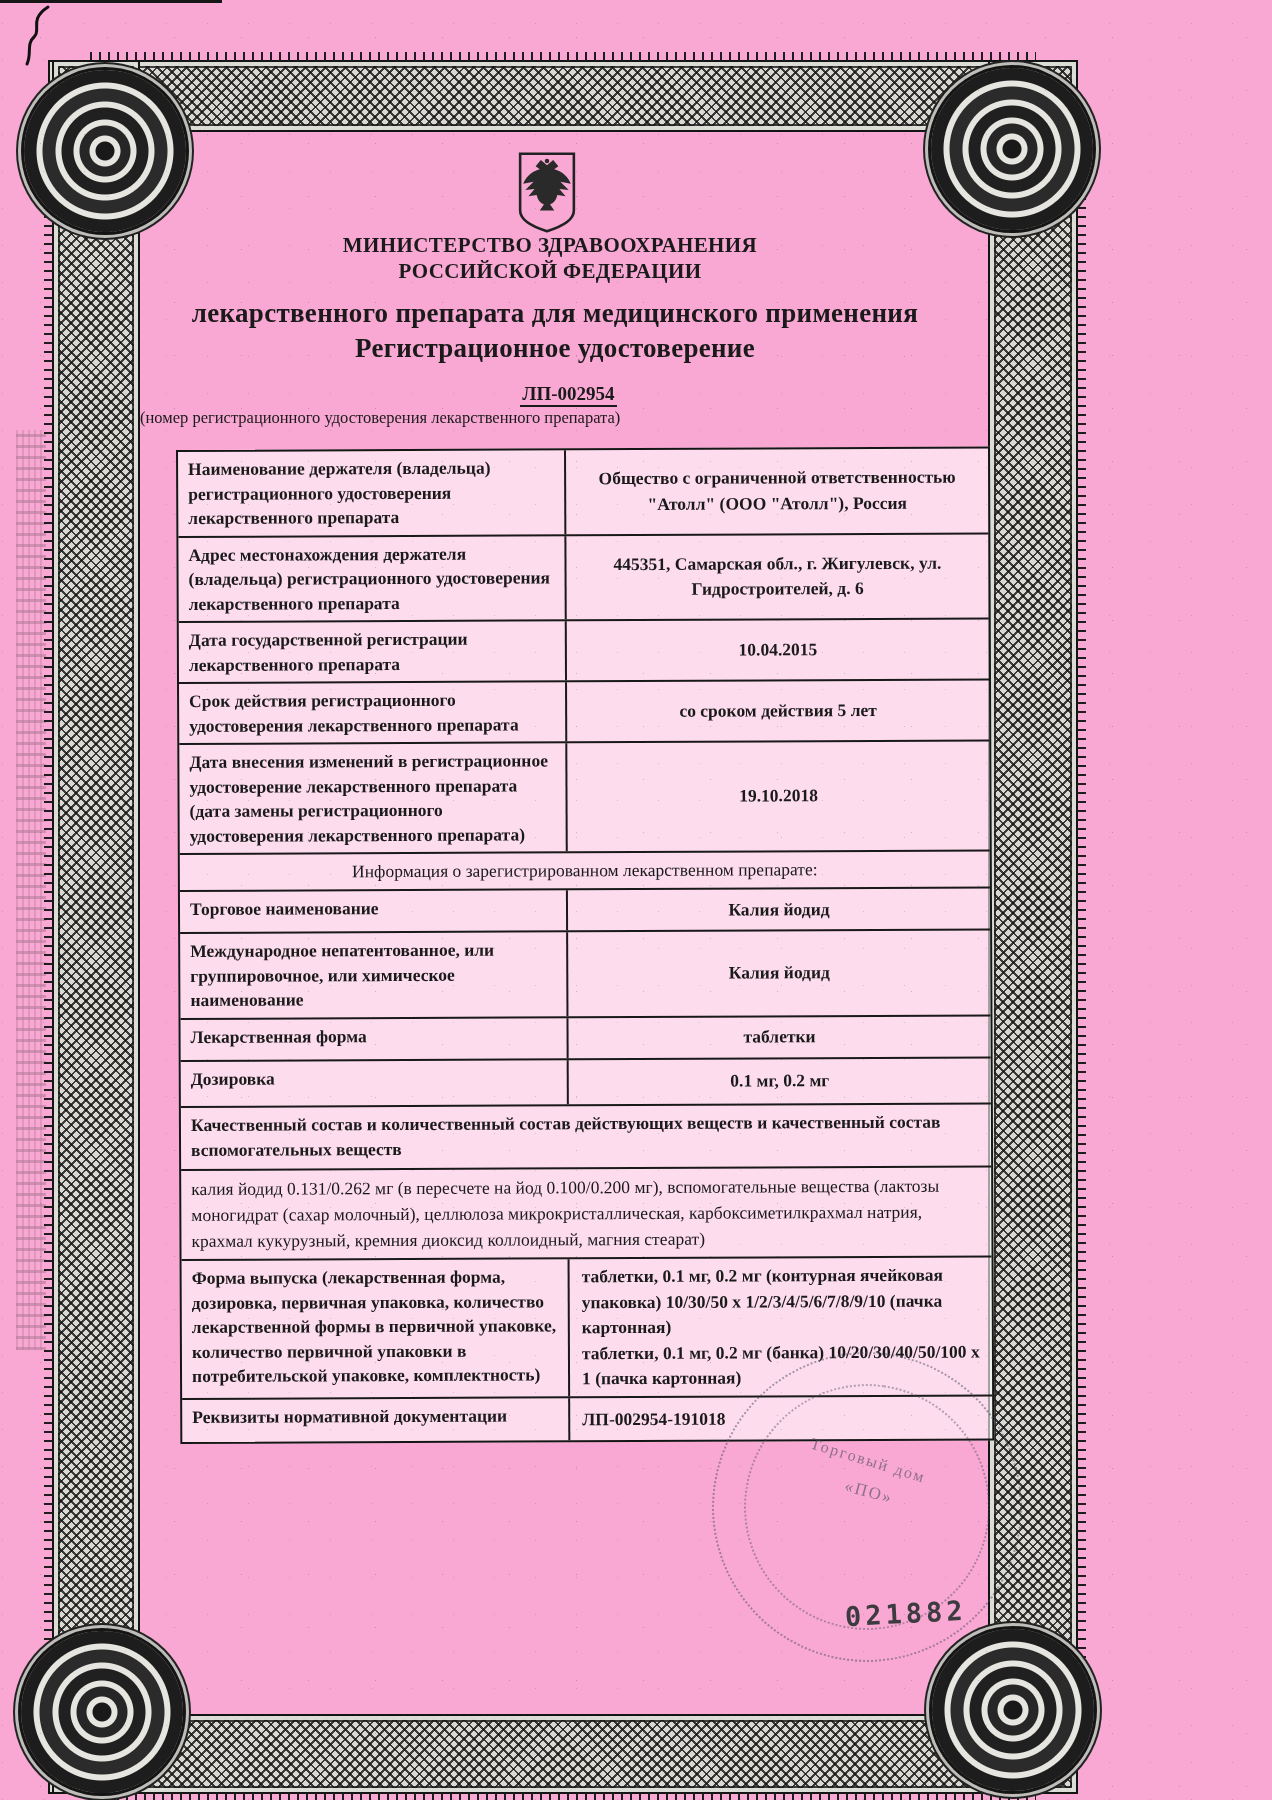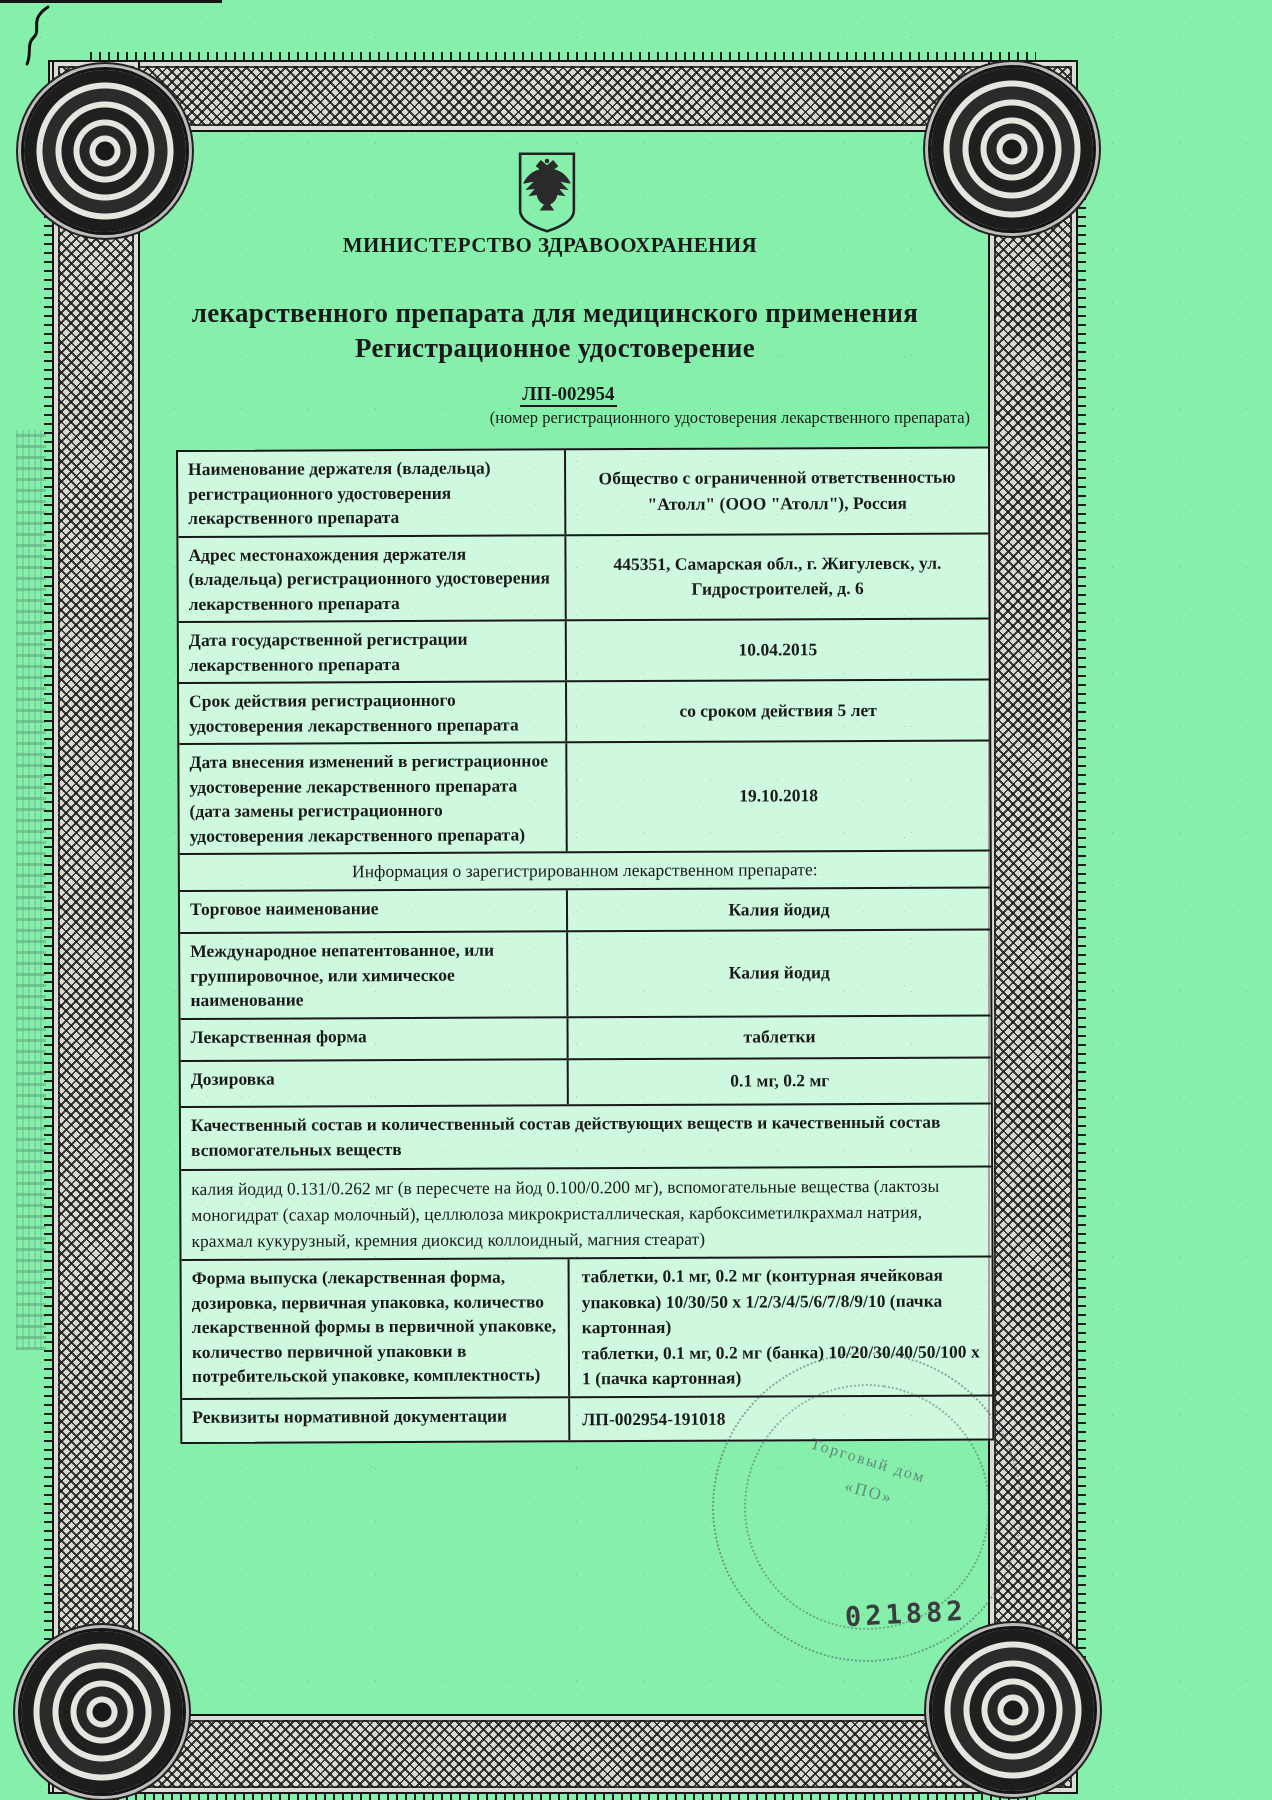--- a/index.html
+++ b/index.html
@@ -1,16 +1,16 @@
 <!DOCTYPE html>
 <html><head>
 <meta charset="utf-8">
 <style>
   html,body{margin:0;padding:0;background:#fff;}
-  #sheet{position:relative;width:1272px;height:1800px;background:#86efac;overflow:hidden;
+  #sheet{position:relative;width:1272px;height:1800px;background:#f9a8d4;overflow:hidden;
          font-family:"Liberation Serif", serif;color:#1a1a1a;}
   
   #sheet::after{content:"";position:absolute;inset:0;pointer-events:none;
     background-image:radial-gradient(rgba(0,0,0,.55) .6px, transparent .9px),
                      radial-gradient(rgba(0,0,0,.4) .5px, transparent .8px);
     background-size:67px 53px, 41px 37px;background-position:7px 11px,23px 5px;opacity:.35;}
 
   
   .band{position:absolute;background-color:#d9d8d2;
     background-image:
@@ -47,21 +47,21 @@
 
   
   #arms{position:absolute;left:516px;top:150px;width:62px;height:84px;}
   #ministry{position:absolute;left:170px;top:232px;width:760px;text-align:center;
     font-weight:bold;font-size:21px;line-height:1.24;letter-spacing:.4px;}
   #doc-title{position:absolute;left:140px;top:296px;width:830px;text-align:center;
     font-weight:bold;font-size:27px;line-height:1.28;letter-spacing:.3px;}
   #regnum{position:absolute;left:140px;top:383px;width:830px;text-align:center;
     font-weight:bold;font-size:19px;}
   #regnum span{border-bottom:2px solid #1a1a1a;padding:0 2px 1px;margin-left:27px;}
-  #regcaption{position:absolute;left:140px;top:408px;width:830px;text-align:right;font-size:16.5px;}
+  #regcaption{position:absolute;left:140px;top:408px;width:830px;text-align:left;font-size:16.5px;}
 
   
   #reg-table{position:absolute;left:176px;top:450px;width:810px;border:2.5px solid #161616;
     transform:rotate(-0.25deg);transform-origin:left top;background:rgba(255,255,255,.6);}
   .trow{display:flex;align-items:stretch;border-top:2.5px solid #191919;}
   .trow:first-child{border-top:none;}
   .cell{font-size:17.5px;}
   .cell.label{flex:0 0 368px;padding:5px 8px 5px 10px;font-weight:bold;
     border-right:2.5px solid #191919;line-height:1.4;}
   .cell.value{flex:1;padding:5px 12px;font-weight:bold;display:flex;flex-direction:column;
@@ -112,20 +112,21 @@
   <div class="rosette" id="ros-br"></div>
 
   <svg id="arms" viewBox="0 0 60 80">
     <path d="M4,3 H56 V58 Q56,70 30,78 Q4,70 4,58 Z" fill="none" stroke="#222" stroke-width="2.5"></path>
     <path d="M30,14 l-6,-5 -5,6 4,3 c-8,2 -14,8 -16,14 l10,-2 -8,8 9,-1 -6,7 8,-1 c1,5 4,8 7,9 l-4,6 h14 l-4,-6 c3,-1 6,-4 7,-9 l8,1 -6,-7 9,1 -8,-8 10,2 c-2,-6 -8,-12 -16,-14 l4,-3 -5,-6 z" fill="#2a2a2a"></path>
     <circle cx="30" cy="10" r="2.2" fill="#2a2a2a"></circle>
   </svg>
 
   <div id="ministry">
     <div>МИНИСТЕРСТВО ЗДРАВООХРАНЕНИЯ</div>
+    <div>РОССИЙСКОЙ ФЕДЕРАЦИИ</div>
   </div>
   <div id="doc-title">
     <div>лекарственного препарата для медицинского применения</div>
     <div>Регистрационное удостоверение</div>
   </div>
   <div id="regnum">
     <span>ЛП-002954</span>
   </div>
   <div id="regcaption">(номер регистрационного удостоверения лекарственного препарата)</div>
 

